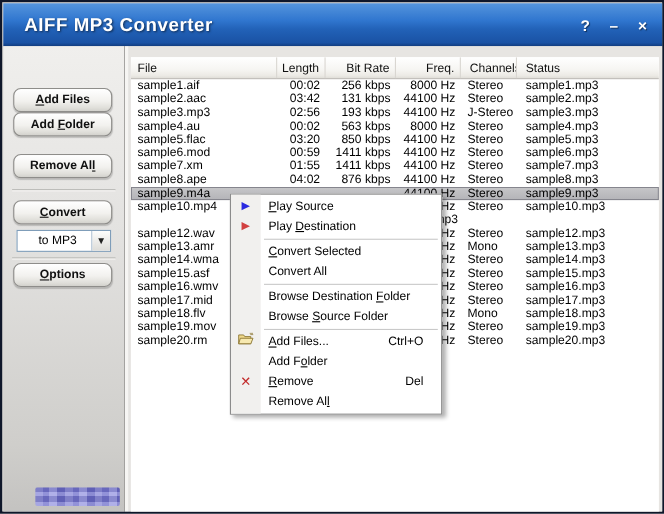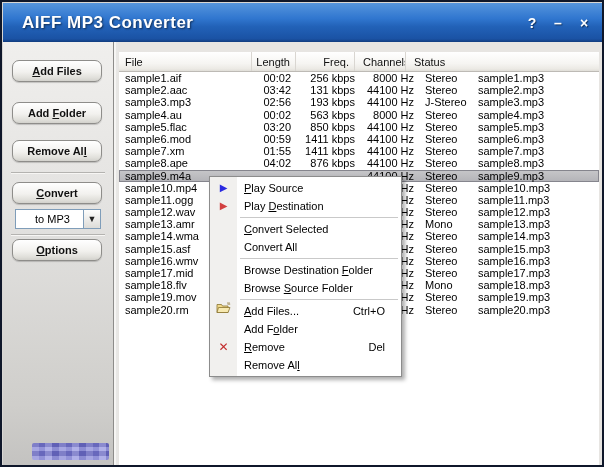--- a/index.html
+++ b/index.html
@@ -89,21 +89,21 @@
   <div class="titlebar">
     <span class="title">AIFF MP3 Converter</span>
     <span class="tb-controls">
       <span class="tb-btn">?</span>
       <span class="tb-btn">–</span>
       <span class="tb-btn">×</span>
     </span>
   </div>
 
   <div class="sidebar">
-    <button class="xp-btn" style="top:18px;">
+    <button class="xp-btn" style="top:38px;">
         <span><span></span><u>A</u><span>dd Files</span></span>
       </button>
     <button class="xp-btn" style="top:60px;">
         <span><span>Add </span><u>F</u><span>older</span></span>
       </button>
     <button class="xp-btn" style="top:98px;">
         <span><span>Remove Al</span><u>l</u><span></span></span>
       </button>
     <div class="sep-line" style="top:130px;"></div>
     <button class="xp-btn" style="top:140px;">
@@ -120,20 +120,21 @@
     <div class="blur-link"></div>
   </div>
 
   <div class="divider"></div>
   <div class="main-bg"></div>
 
   <div class="list">
     <div class="lv-header">
       <div class="hcell c-file a-l6">File</div>
       <div class="hcell c-length a-r">Length</div>
+      <div class="hcell c-bitrate a-r">Bit Rate</div>
       <div class="hcell c-freq a-r">Freq.</div>
       <div class="hcell c-channels a-l8">Channels</div>
       <div class="hcell c-status a-l8">Status</div>
     </div>
     <div class="rows">
     <div class="row">
       <div class="cell c-file a-l6">sample1.aif</div>
       <div class="cell c-length a-r">00:02</div>
       <div class="cell c-bitrate a-r">256 kbps</div>
       <div class="cell c-freq a-r">8000 Hz</div>
@@ -216,21 +217,20 @@
     <div class="row">
       <div class="cell c-file a-l6">sample10.mp4</div>
       <div class="cell c-length a-r"></div>
       <div class="cell c-bitrate a-r"></div>
       <div class="cell c-freq a-r">44100 Hz</div>
       <div class="cell c-channels a-l6">Stereo</div>
       <div class="cell c-status a-l8">sample10.mp3</div>
     </div>
 
     <div class="row">
-      <div class="cell c-file a-l6">sample11.ogg</div>
       <div class="cell c-length a-r"></div>
       <div class="cell c-bitrate a-r"></div>
       <div class="cell c-freq a-r">44100 Hz</div>
       <div class="cell c-channels a-l6">Stereo</div>
       <div class="cell c-status a-l8">sample11.mp3</div>
     </div>
 
     <div class="row">
       <div class="cell c-file a-l6">sample12.wav</div>
       <div class="cell c-length a-r"></div>

